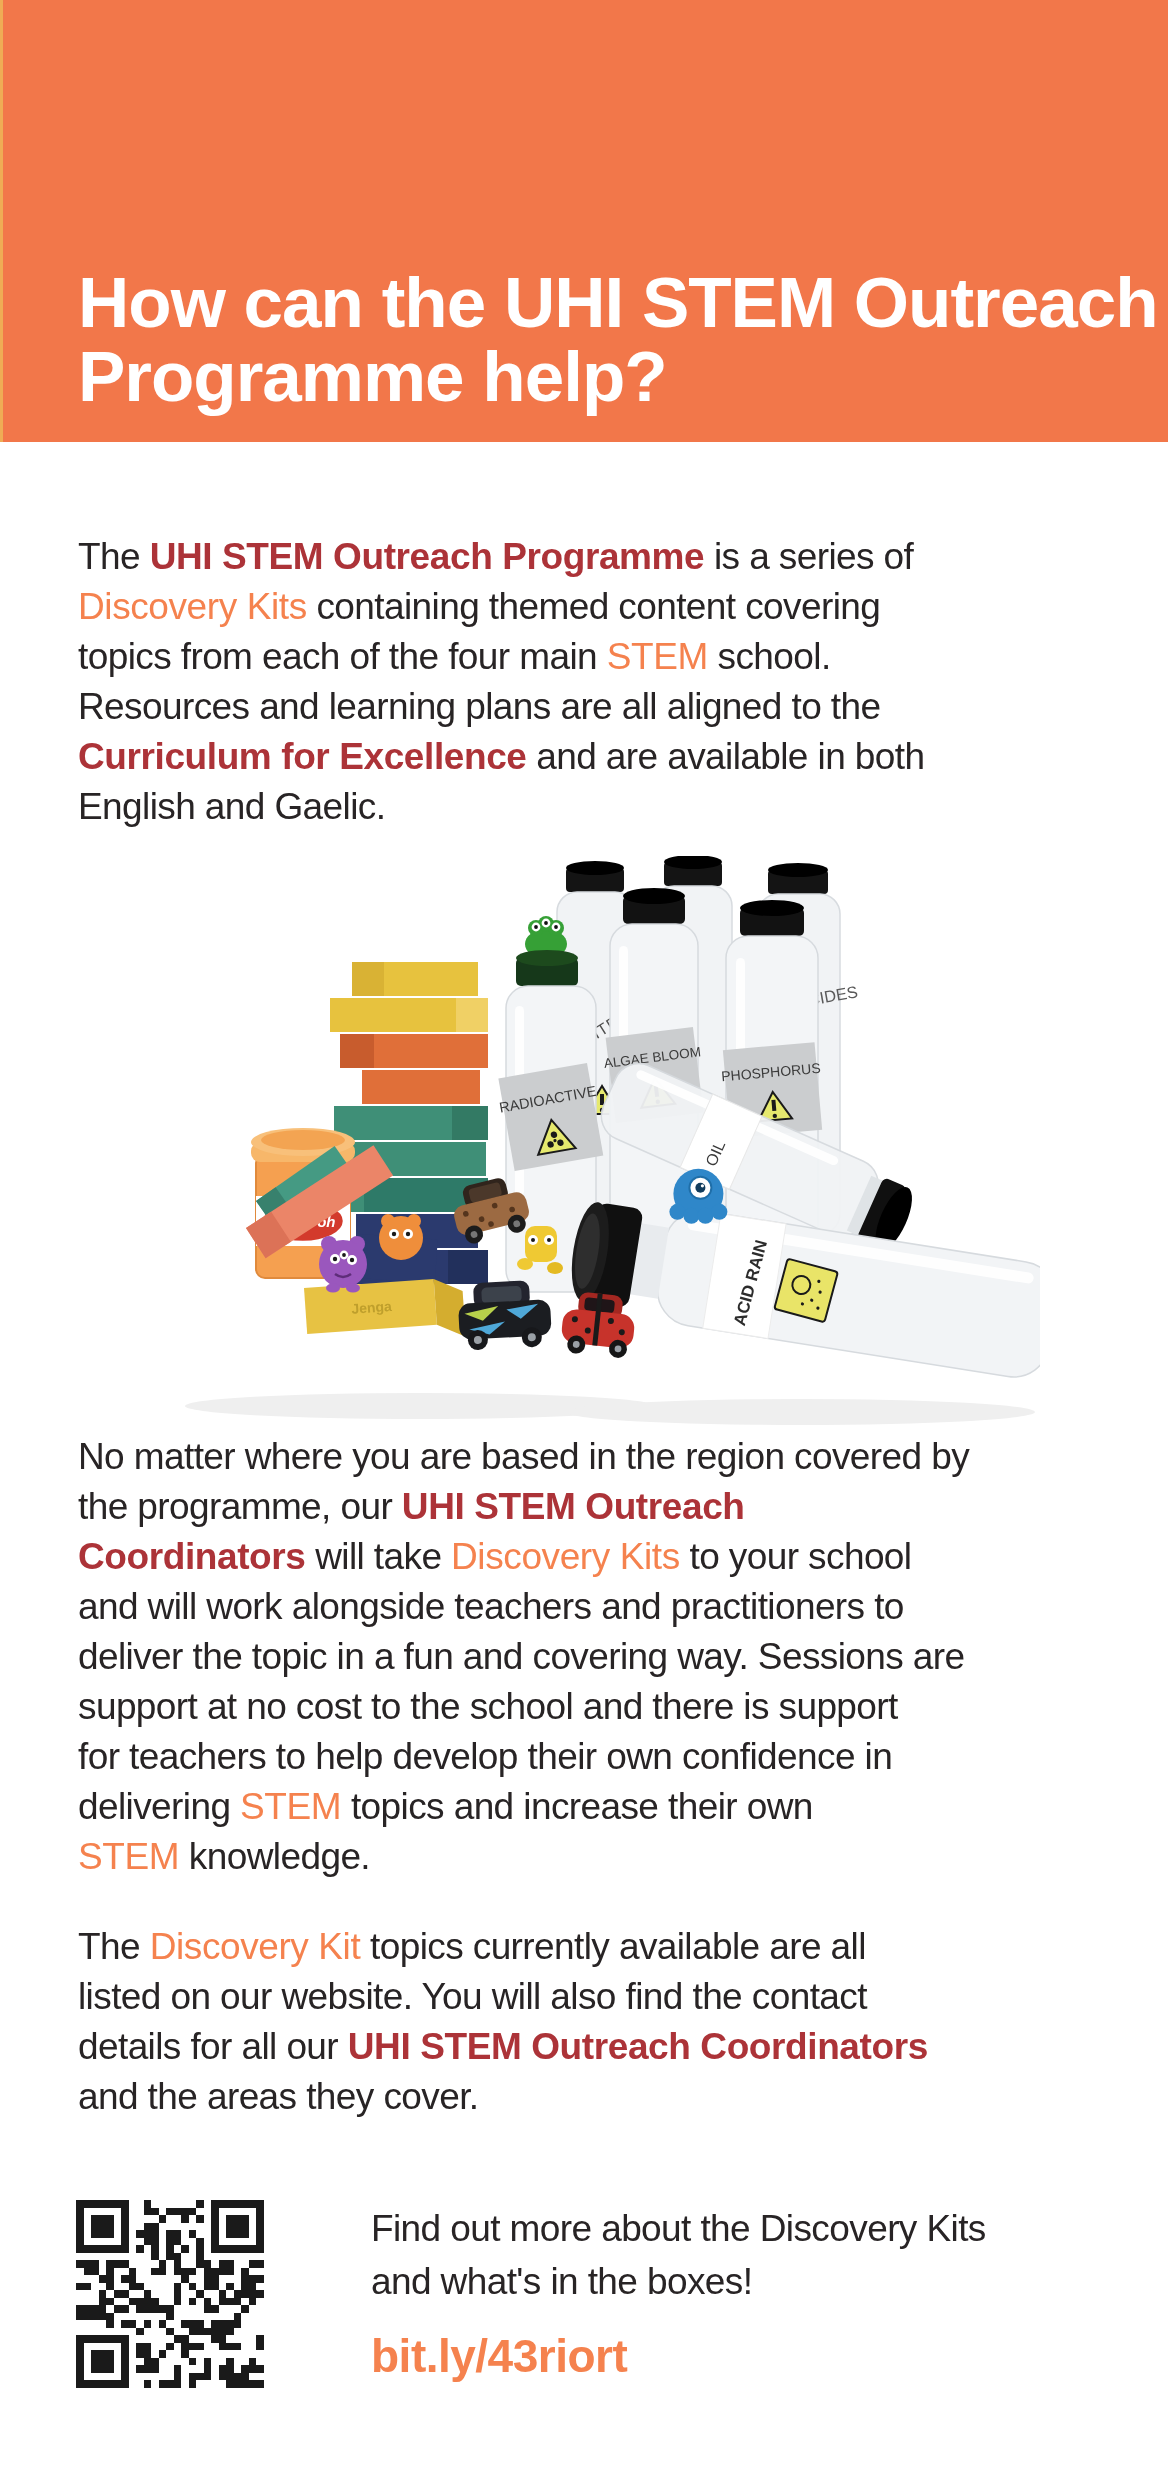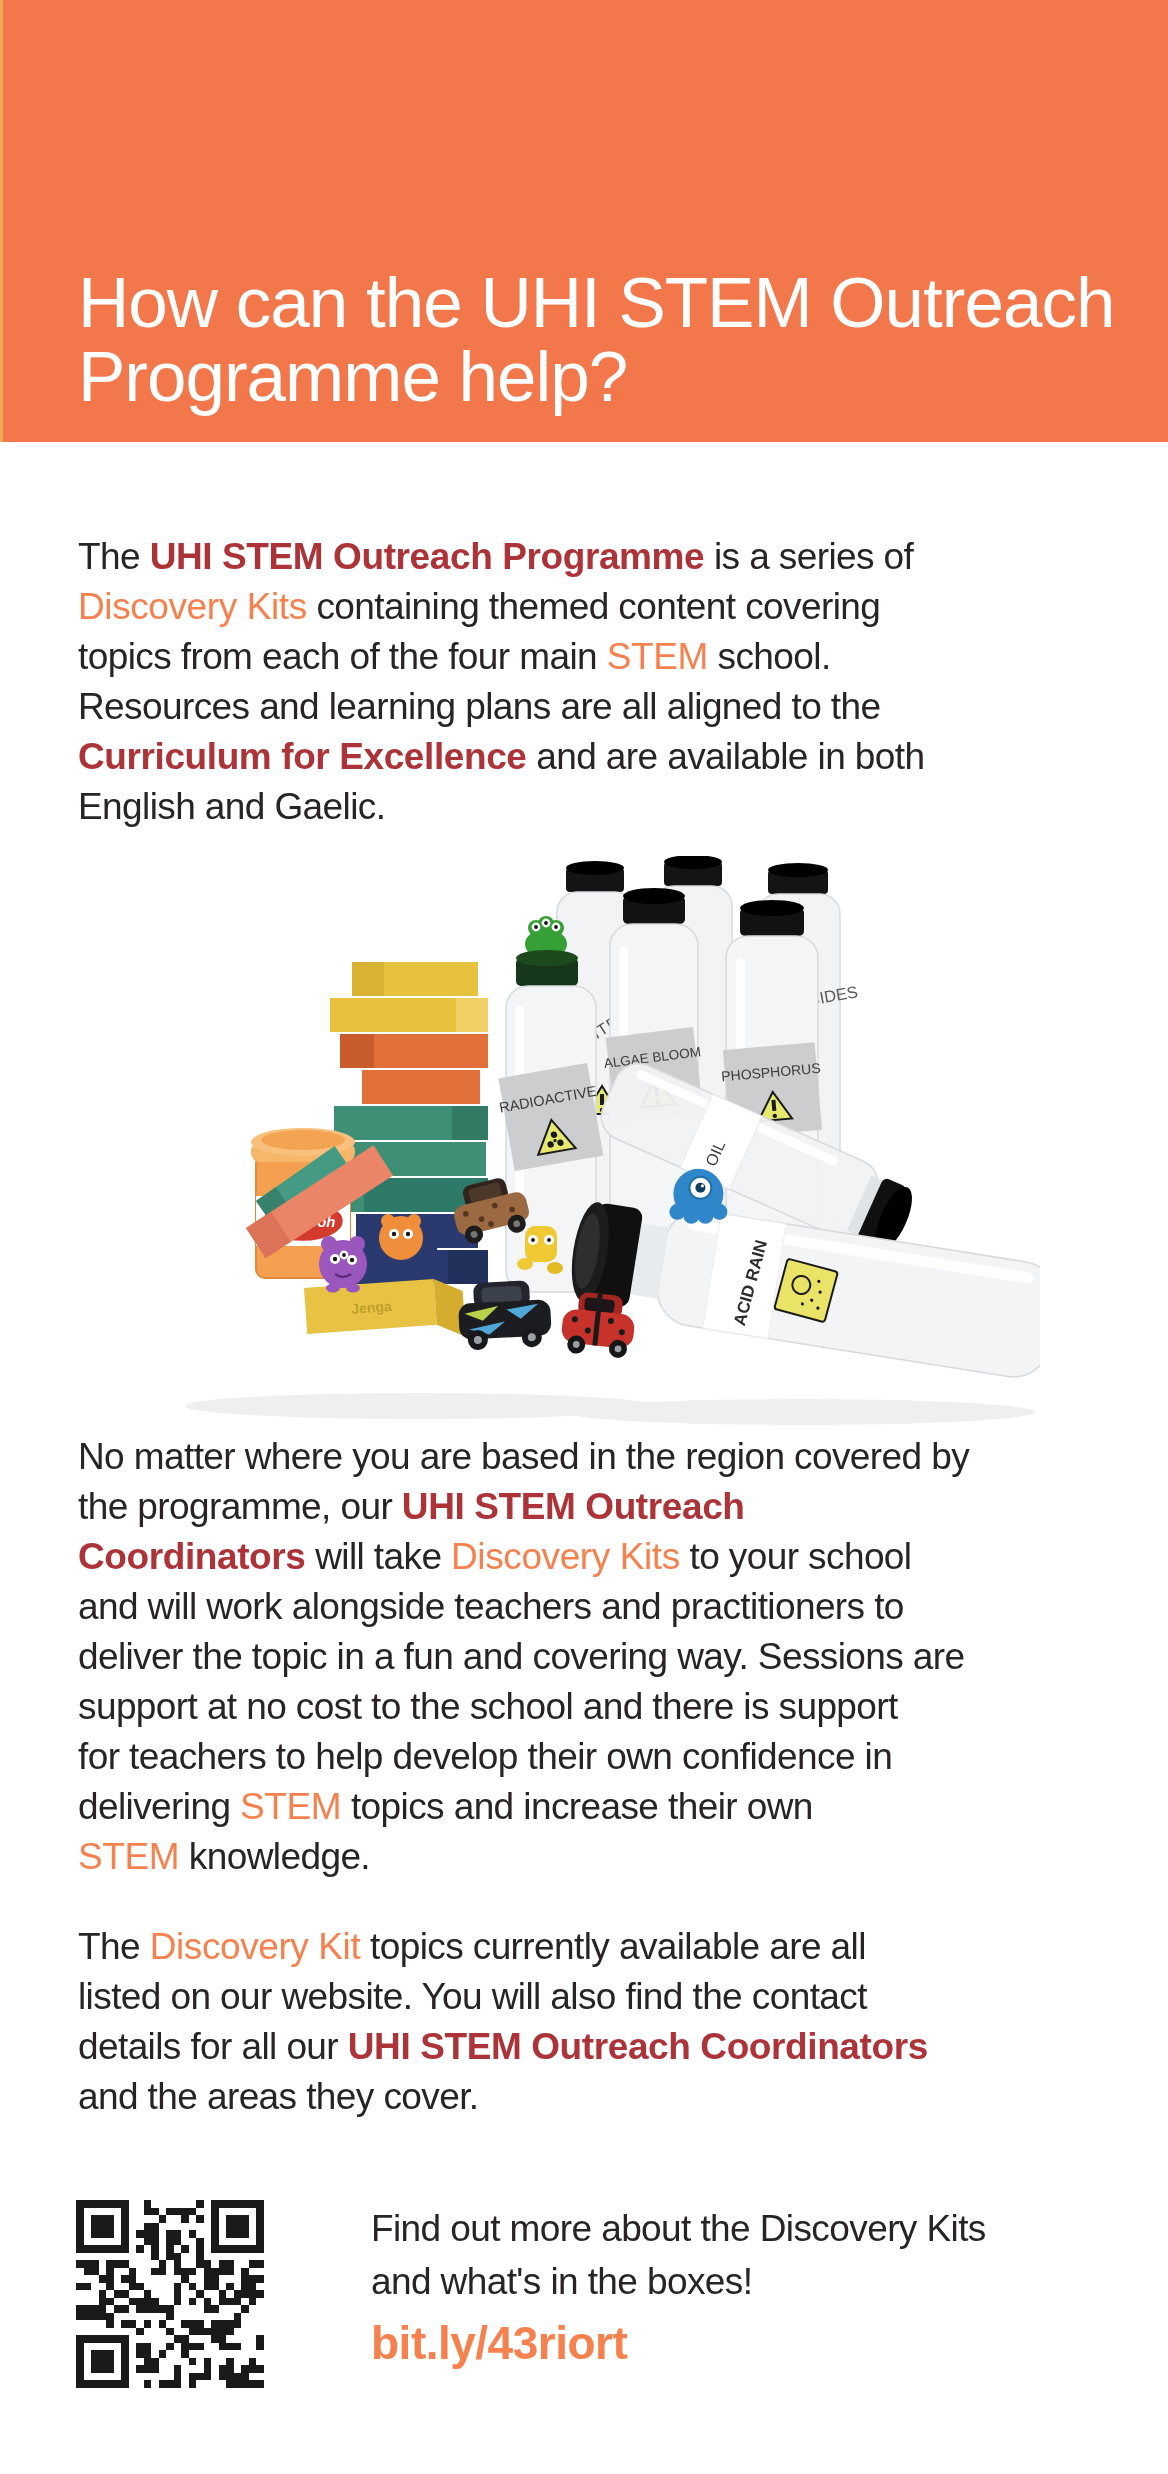--- a/index.html
+++ b/index.html
@@ -16,21 +16,21 @@
   .banner{
     position:absolute;left:0;top:0;width:1168px;height:442px;
     background:var(--c-banner,#F2774A);
   }
   .banner-stripe{
     position:absolute;left:0;top:0;width:3px;height:442px;
     background:var(--c-stripe,#EFAC55);
   }
   .banner-title{
     position:absolute;left:78px;top:218px;
-    font-size:71px;line-height:74px;font-weight:400;letter-spacing:-1px;
+    font-size:71px;line-height:74px;font-weight:700;letter-spacing:-1px;
     color:#ffffff;white-space:nowrap;
   }
   .banner-title span{display:block;}
   
   .para{
     position:absolute;left:78px;width:1040px;
     font-size:37px;line-height:50px;letter-spacing:-0.6px;
     color:var(--c-text,#282425);
   }
   .t-line{white-space:pre;height:50px;}
@@ -48,21 +48,21 @@
   .qr{
     position:absolute;left:76px;top:2200px;width:188px;height:188px;
     background:#ffffff;
   }
   .qr svg{width:100%;height:100%;display:block;shape-rendering:crispEdges;}
   .footer-text{
     position:absolute;left:371px;top:2202px;width:720px;
     font-size:37px;line-height:53px;letter-spacing:-0.6px;
   }
   .footer-link{
-    margin-top:9px;
+    margin-top:22px;
     font-size:46px;font-weight:700;letter-spacing:-0.5px;
     color:var(--c-orange,#F5824E);
     text-decoration:none;display:inline-block;
   }
 </style>
 </head>
 <body>
 
 <div id="page">
 

